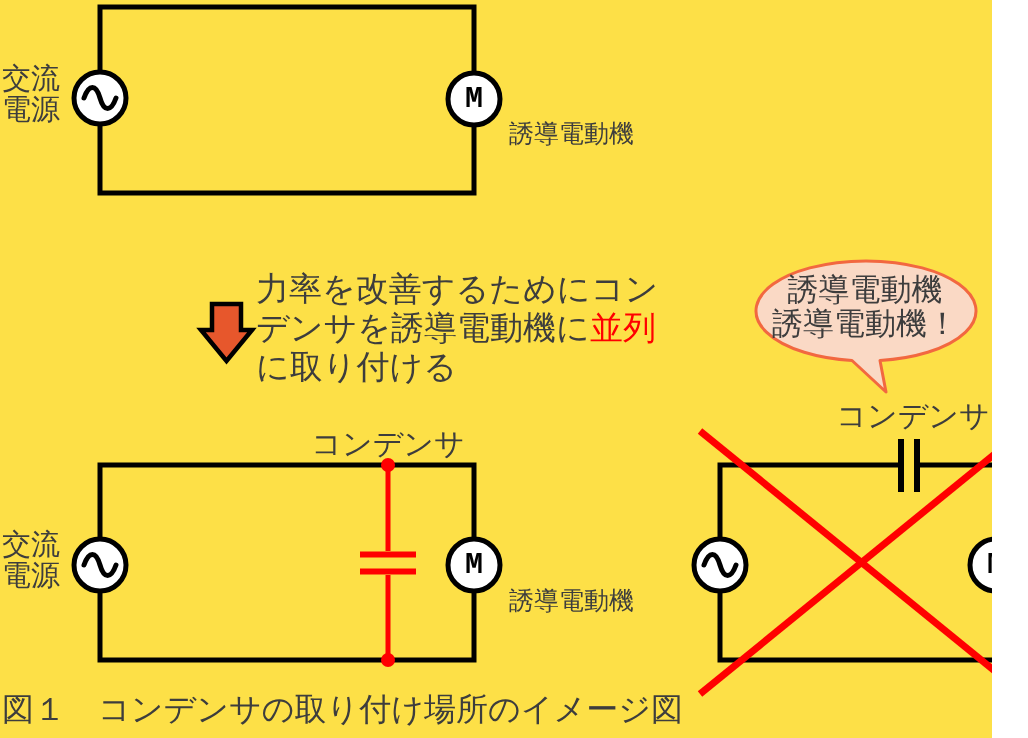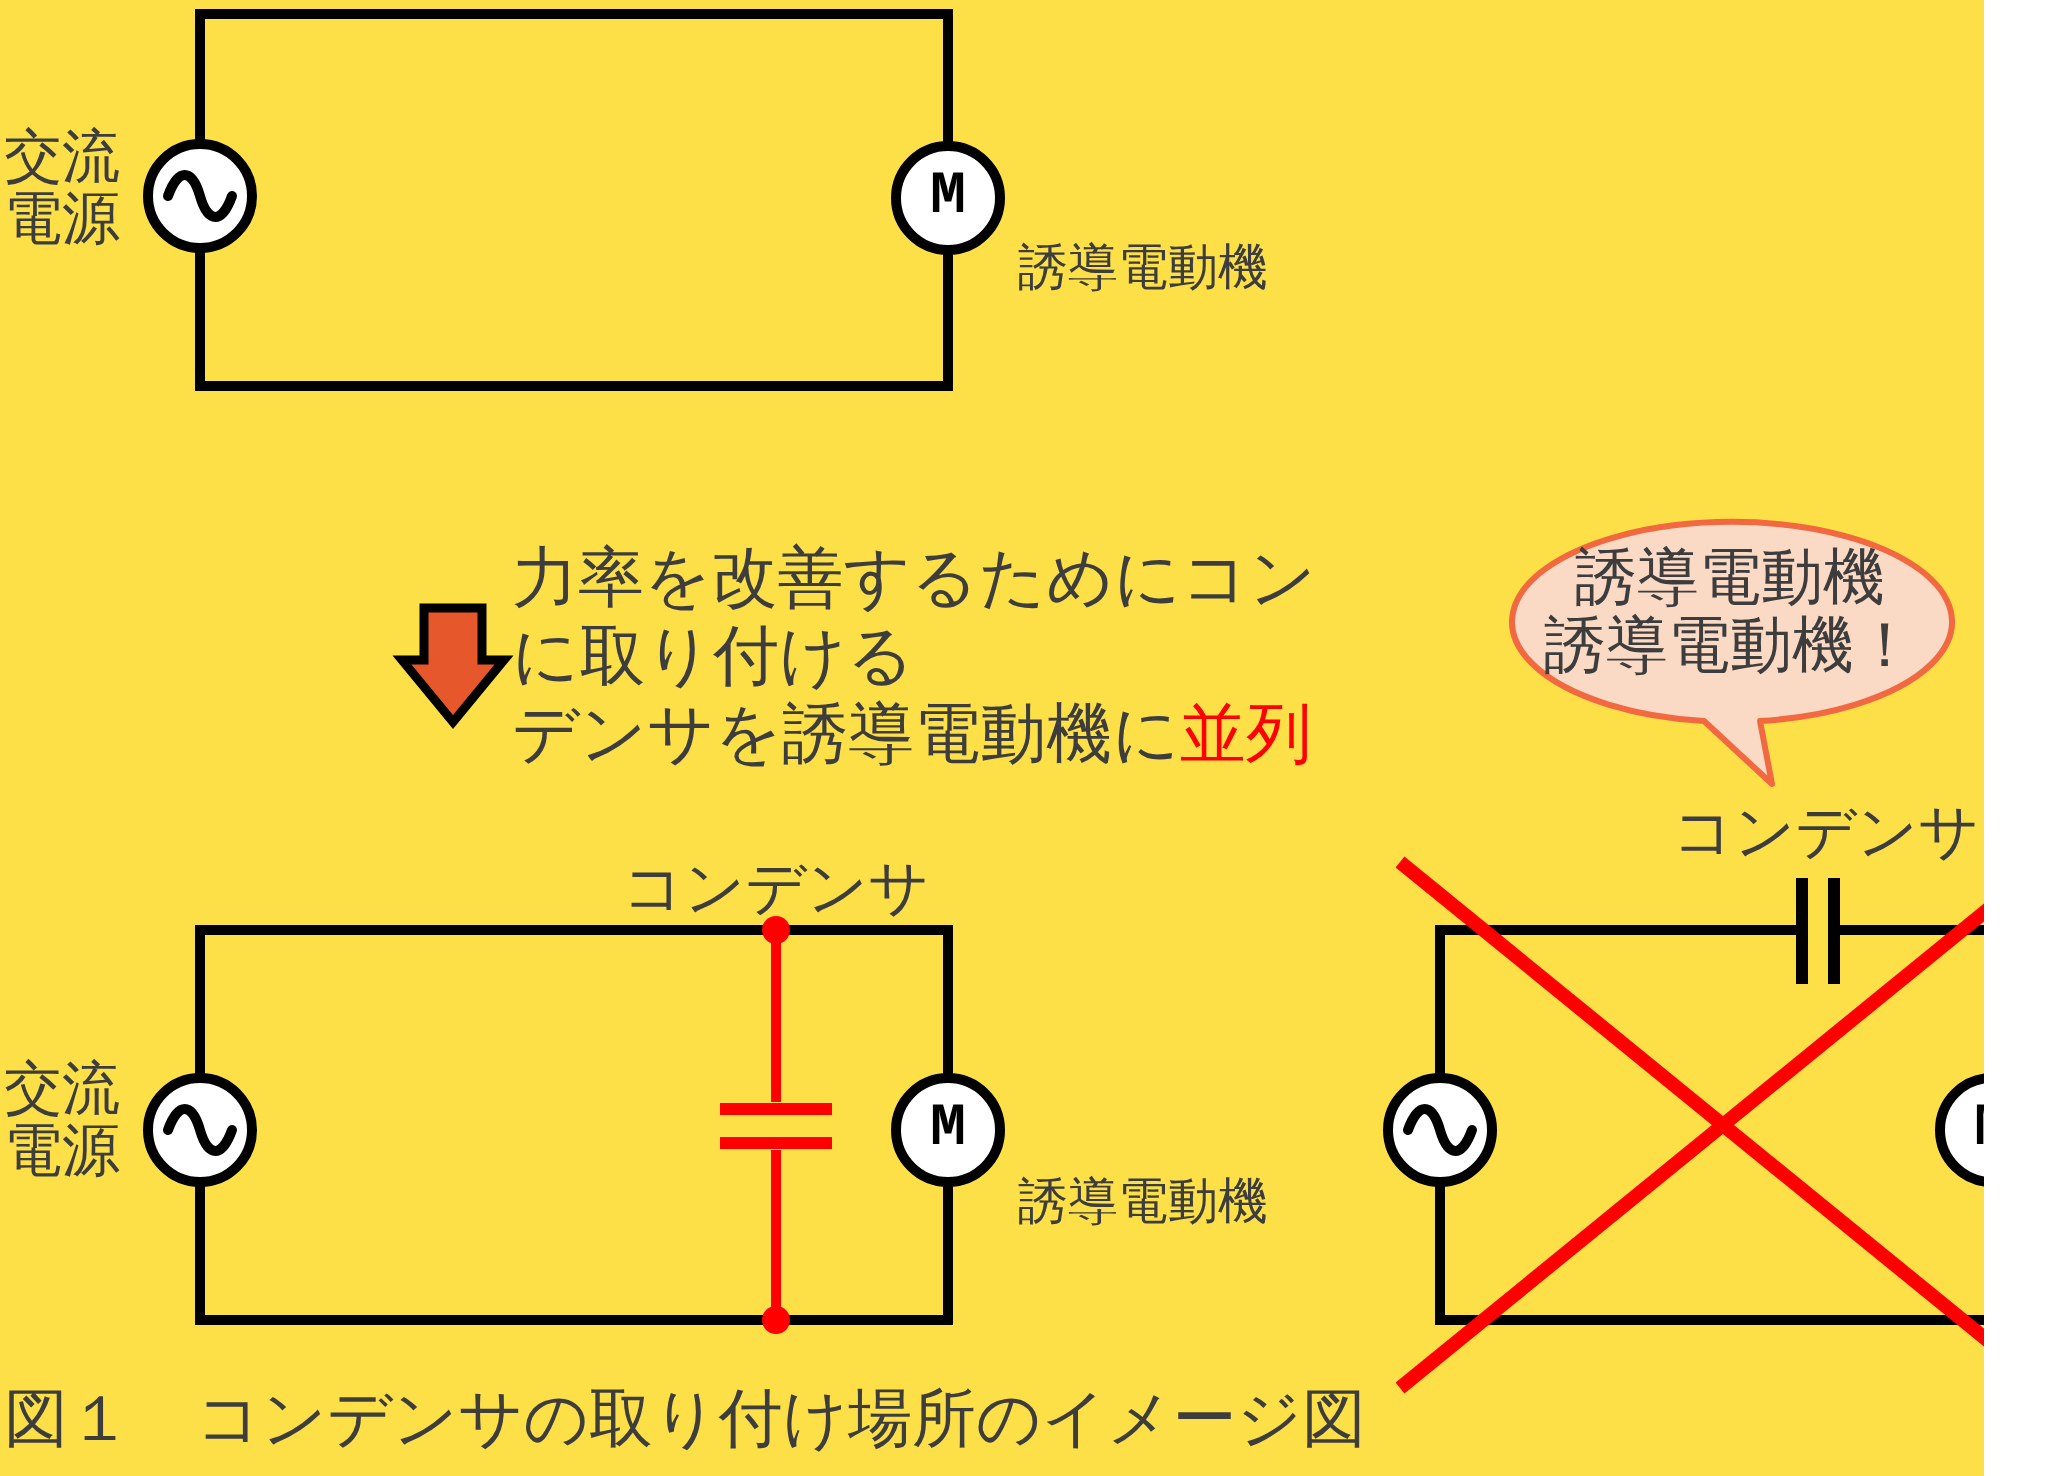--- a/index.html
+++ b/index.html
@@ -93,22 +93,22 @@
     </g>
   </svg>
 
   <div class="label two-line" style="left:2px; top:65px;">交流
 電源</div>
   <div class="m-symbol" style="left:448px; top:73px;">M</div>
   <div class="label side-label" style="left:509px; top:82px;">誘導電動機</div>
 
   <div class="label transition-text" style="left:256px; top:272px;">
     <div>力率を改善するためにコン</div>
+    <div><span>デンサを誘導電動機に</span><span class="hl">並列</span></div>
     <div>に取り付ける</div>
-    <div><span>デンサを誘導電動機に</span><span class="hl">並列</span></div>
   </div>
 
   <div class="label bubble-text" style="left:747px; top:275px;">
     <div>誘導電動機</div>
     <div>誘導電動機！</div>
   </div>
 
   <div class="label cap-label" style="left:288px; top:424px;">コンデンサ</div>
   <div class="label two-line" style="left:2px; top:531px;">交流
 電源</div>

